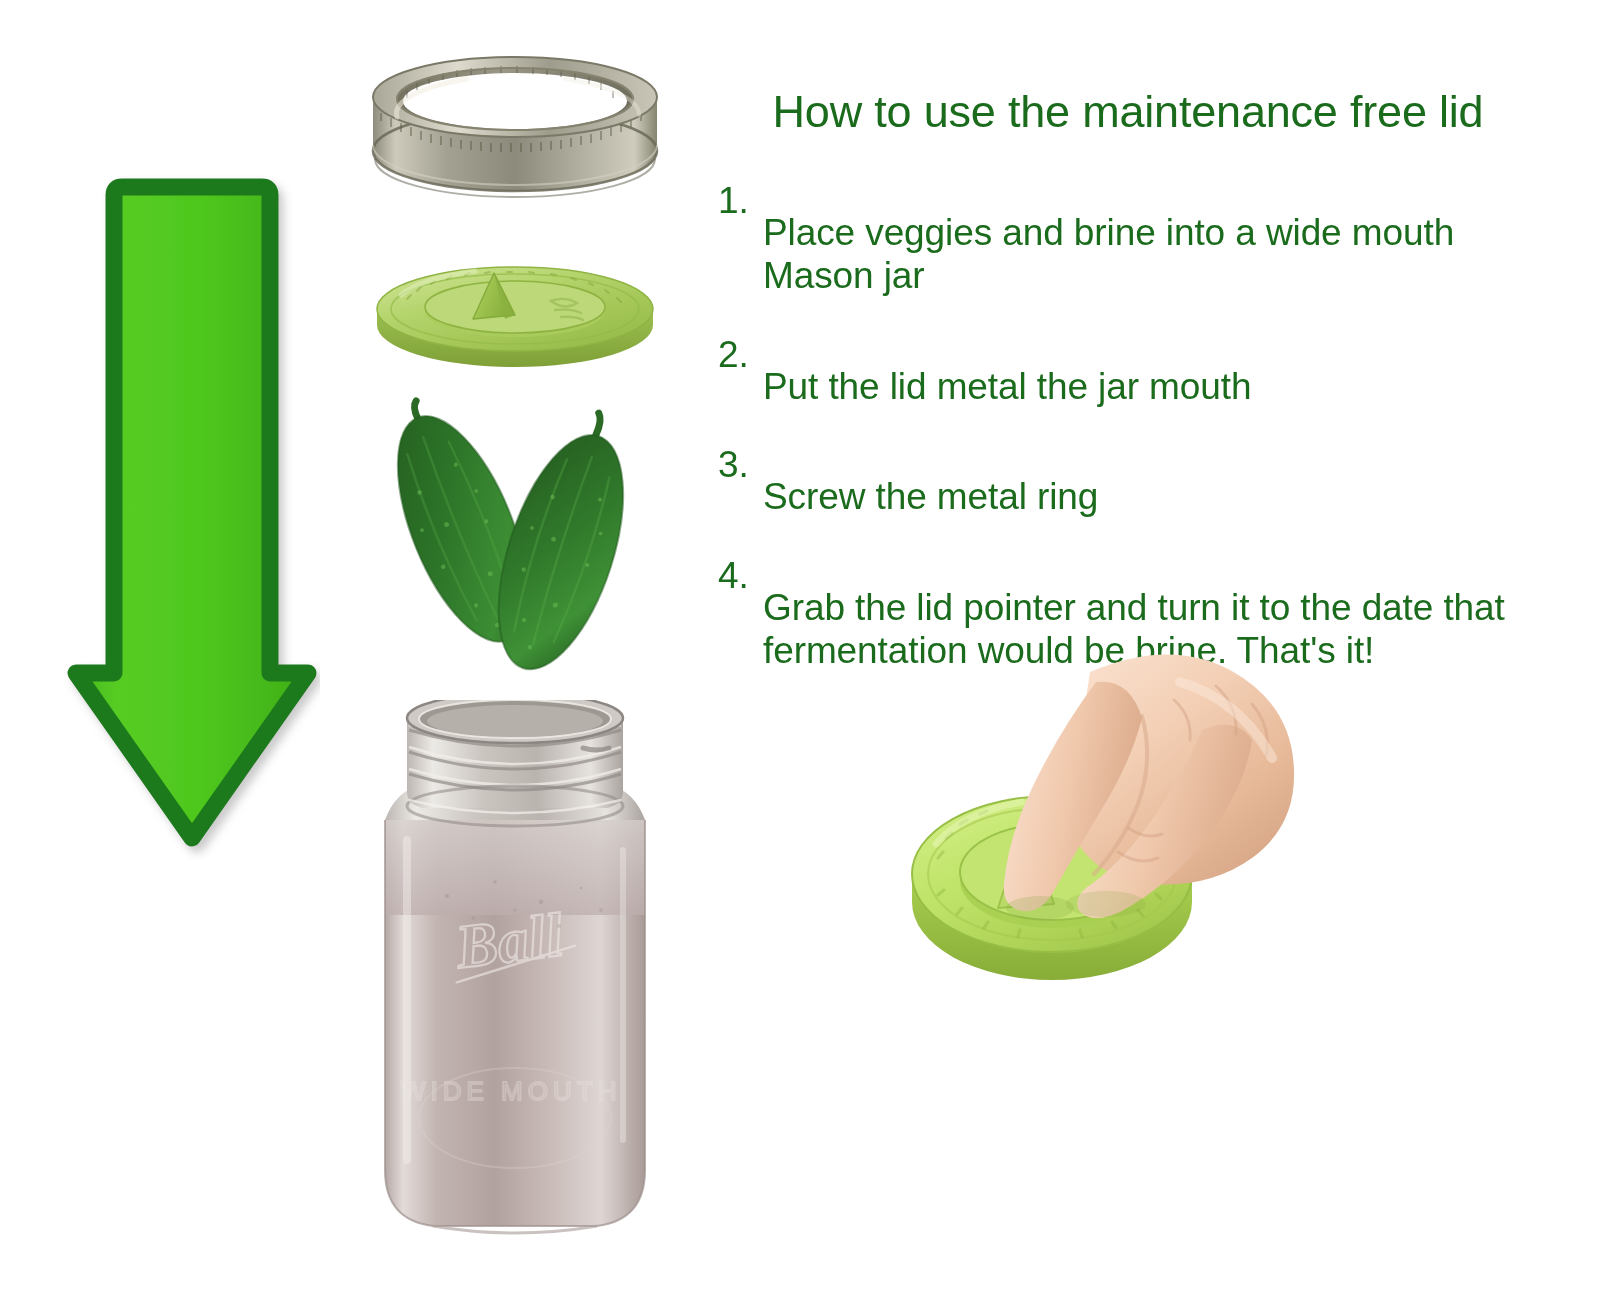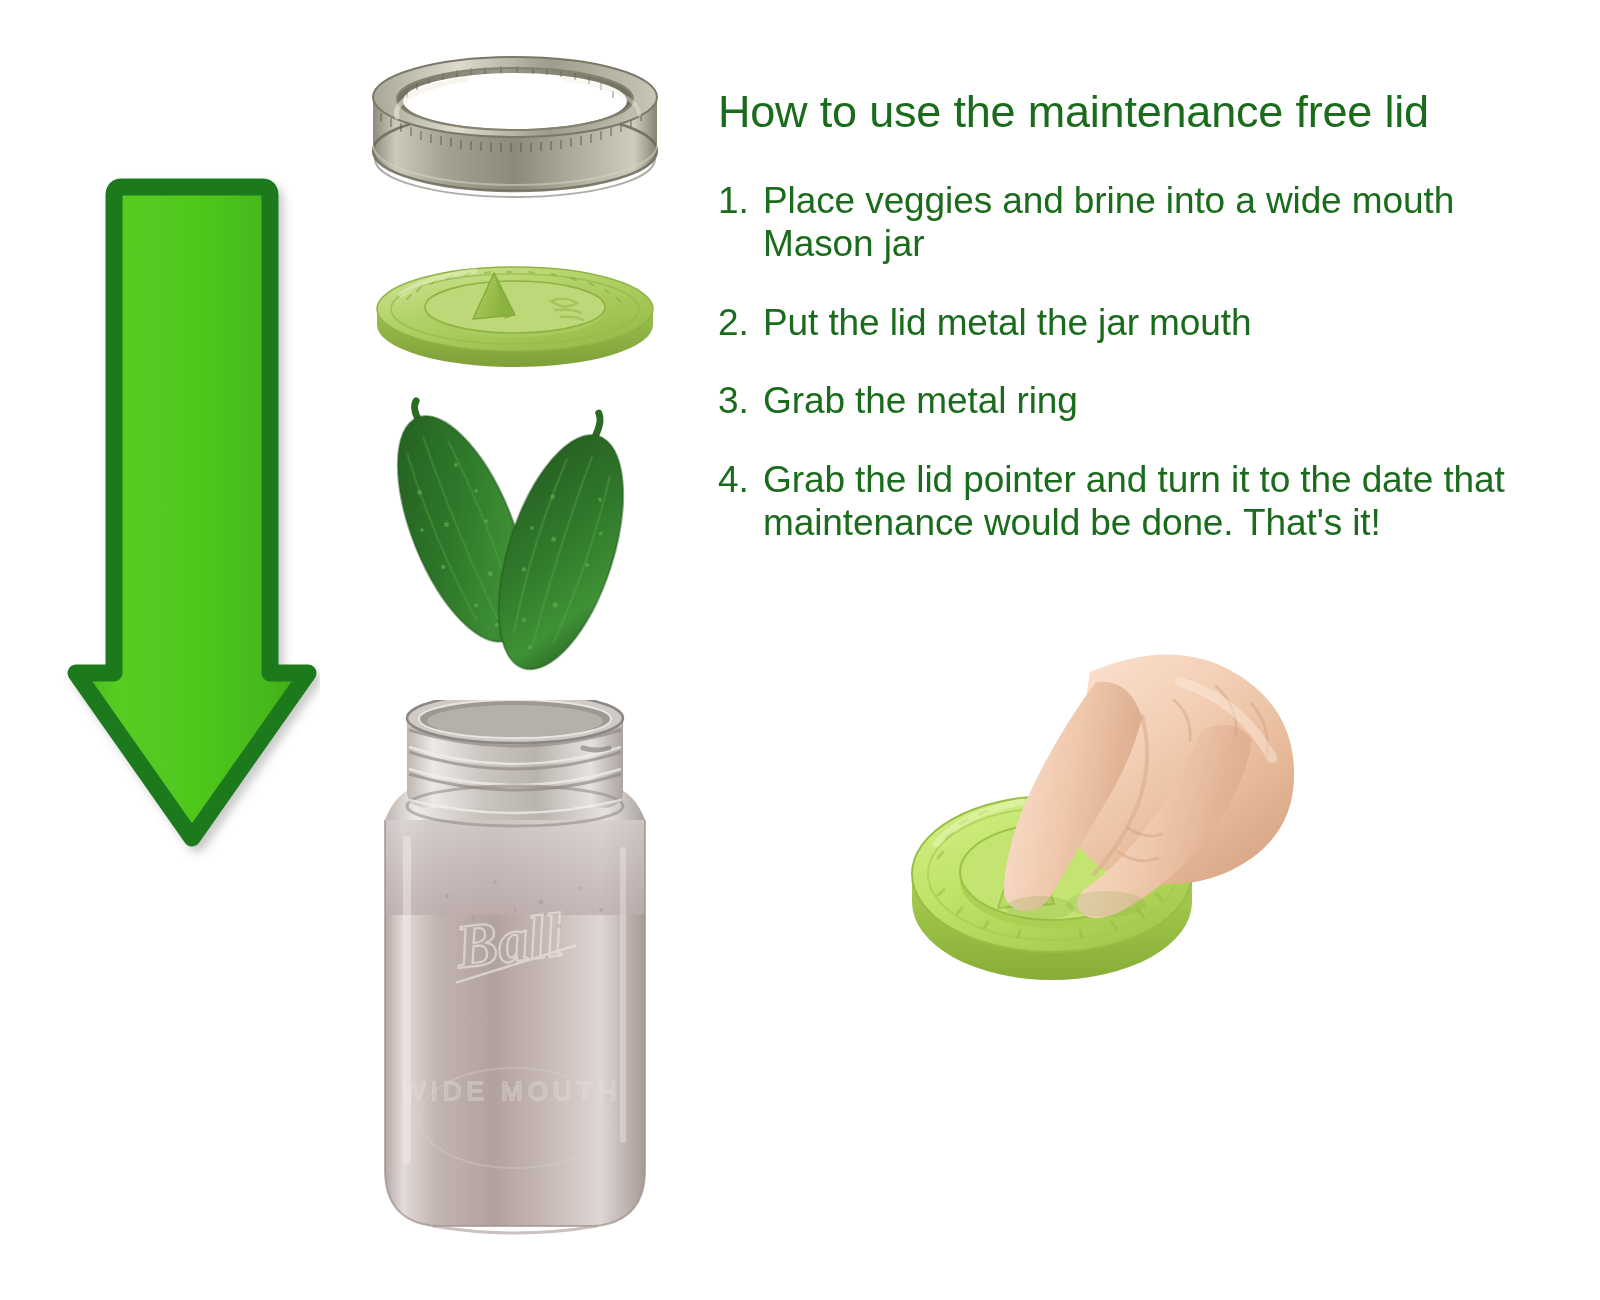--- a/index.html
+++ b/index.html
@@ -42,39 +42,40 @@
     width: 820px;
   }
   #title {
     font-size: 45px;
     line-height: 1.06;
     color: #1a6b1c;
     font-family: "Liberation Sans Narrow", "Liberation Sans", sans-serif;
     font-stretch: condensed;
     letter-spacing: -0.2px;
     white-space: nowrap;
+    text-align: center;
   }
   #steps-list {
     list-style: none;
     margin: 0;
     padding: 0;
     margin-top: 44px;
   }
   .step {
     display: flex;
     color: #1a6b1c;
     font-size: 37px;
     line-height: 1.16;
     font-family: "Liberation Sans Narrow", "Liberation Sans", sans-serif;
     font-stretch: condensed;
     margin-bottom: 36px;
     letter-spacing: -0.1px;
   }
   .step-num { flex: 0 0 auto; width: 45px; }
-  .step-text { flex: 1 1 auto; }
+  .step-text { flex: 1 1 auto; margin-top: 32px; }
 
   
   #hand-photo {
     position: absolute;
     left: 880px; top: 612px;
     width: 415px; height: 390px;
   }
   #hand-photo svg { display: block; width: 100%; height: 100%; }
 </style>
 </head>
@@ -370,25 +371,25 @@
     <li class="step">
       <span class="step-num">1.</span>
       <span class="step-text">Place veggies and brine into a wide mouth Mason jar</span>
     </li>
     <li class="step">
       <span class="step-num">2.</span>
       <span class="step-text">Put the lid metal the jar mouth</span>
     </li>
     <li class="step">
       <span class="step-num">3.</span>
-      <span class="step-text">Grab the metal ring</span>
+      <span class="step-text">Screw the metal ring</span>
     </li>
     <li class="step">
       <span class="step-num">4.</span>
-      <span class="step-text">Grab the lid pointer and turn it to the date that maintenance would be done. That's it!</span>
+      <span class="step-text">Grab the lid pointer and turn it to the date that fermentation would be brine. That's it!</span>
     </li>
   </ol>
 </div>
 
 <div id="hand-photo">
   <svg viewBox="0 0 415 390" xmlns="http://www.w3.org/2000/svg">
     <defs>
       <linearGradient id="hlidTop" x1="0.15" y1="0" x2="0.9" y2="1">
         <stop offset="0%" stop-color="#d3ee86"></stop>
         <stop offset="38%" stop-color="#bfe469"></stop>

